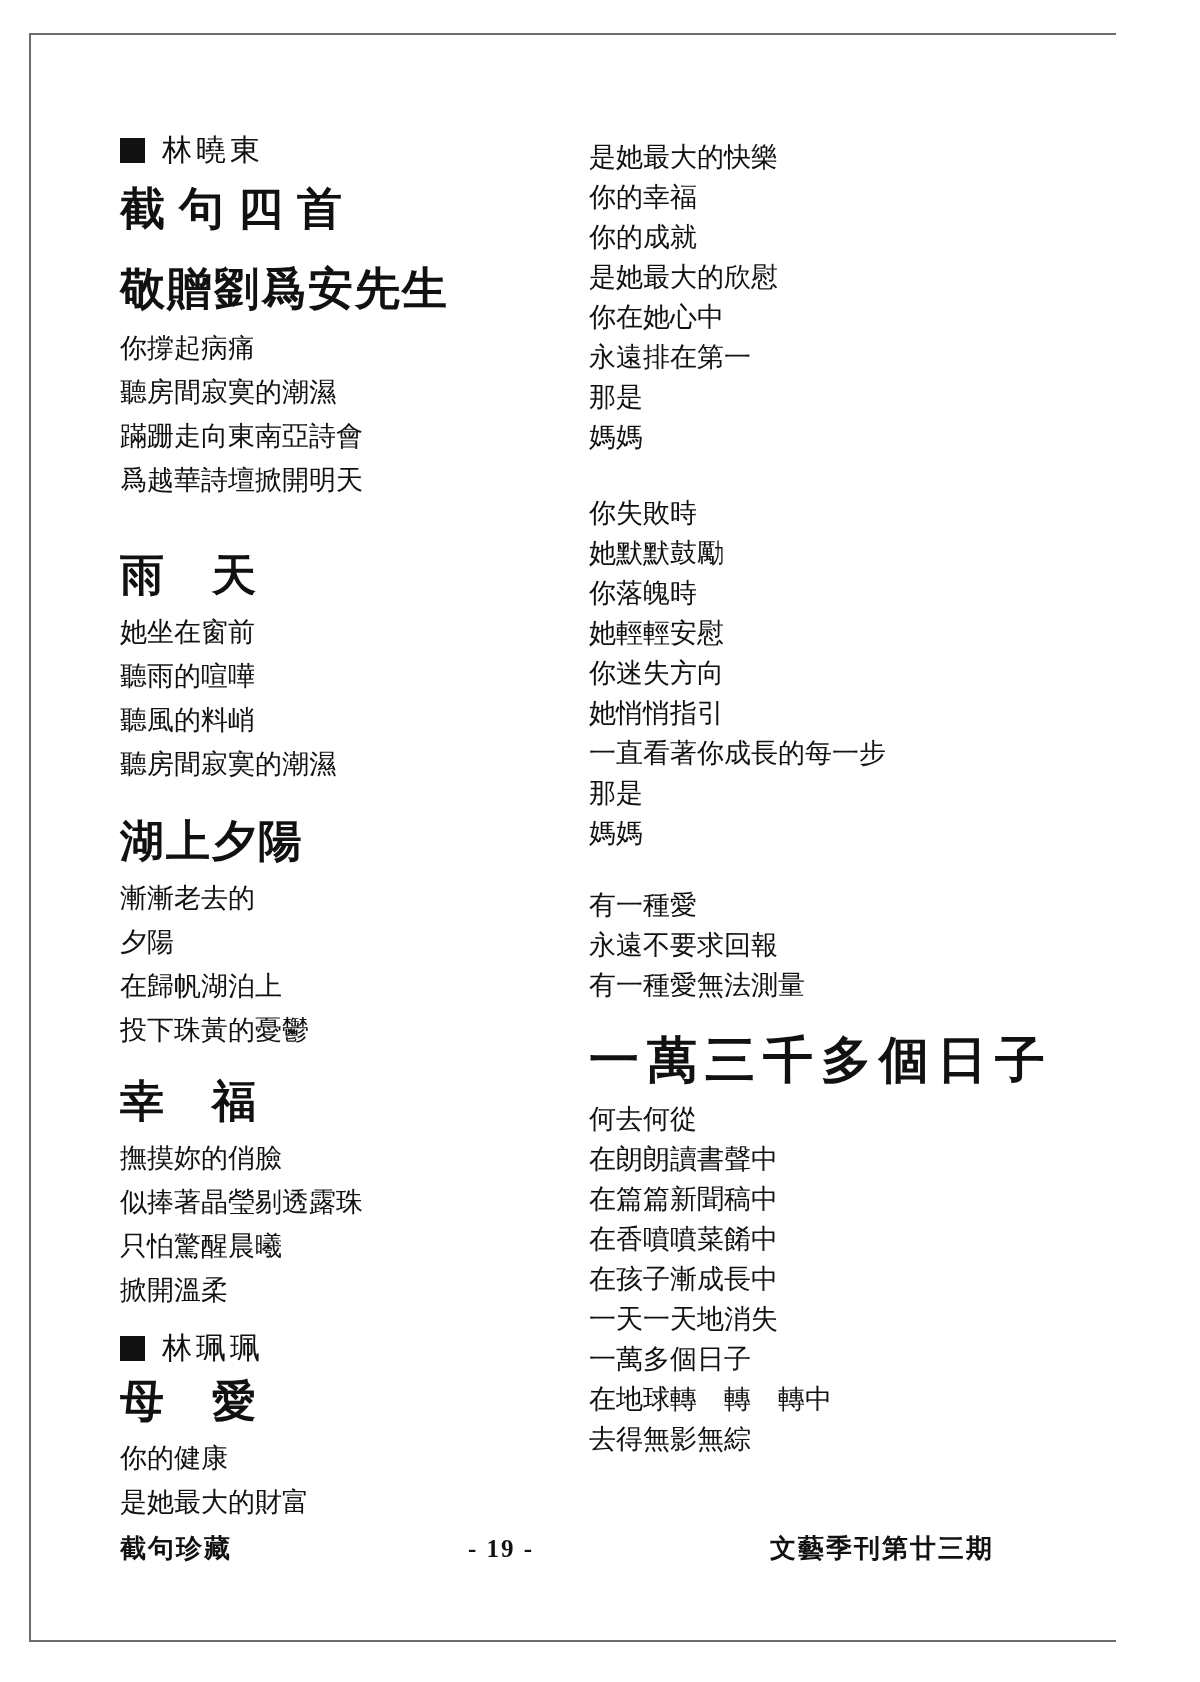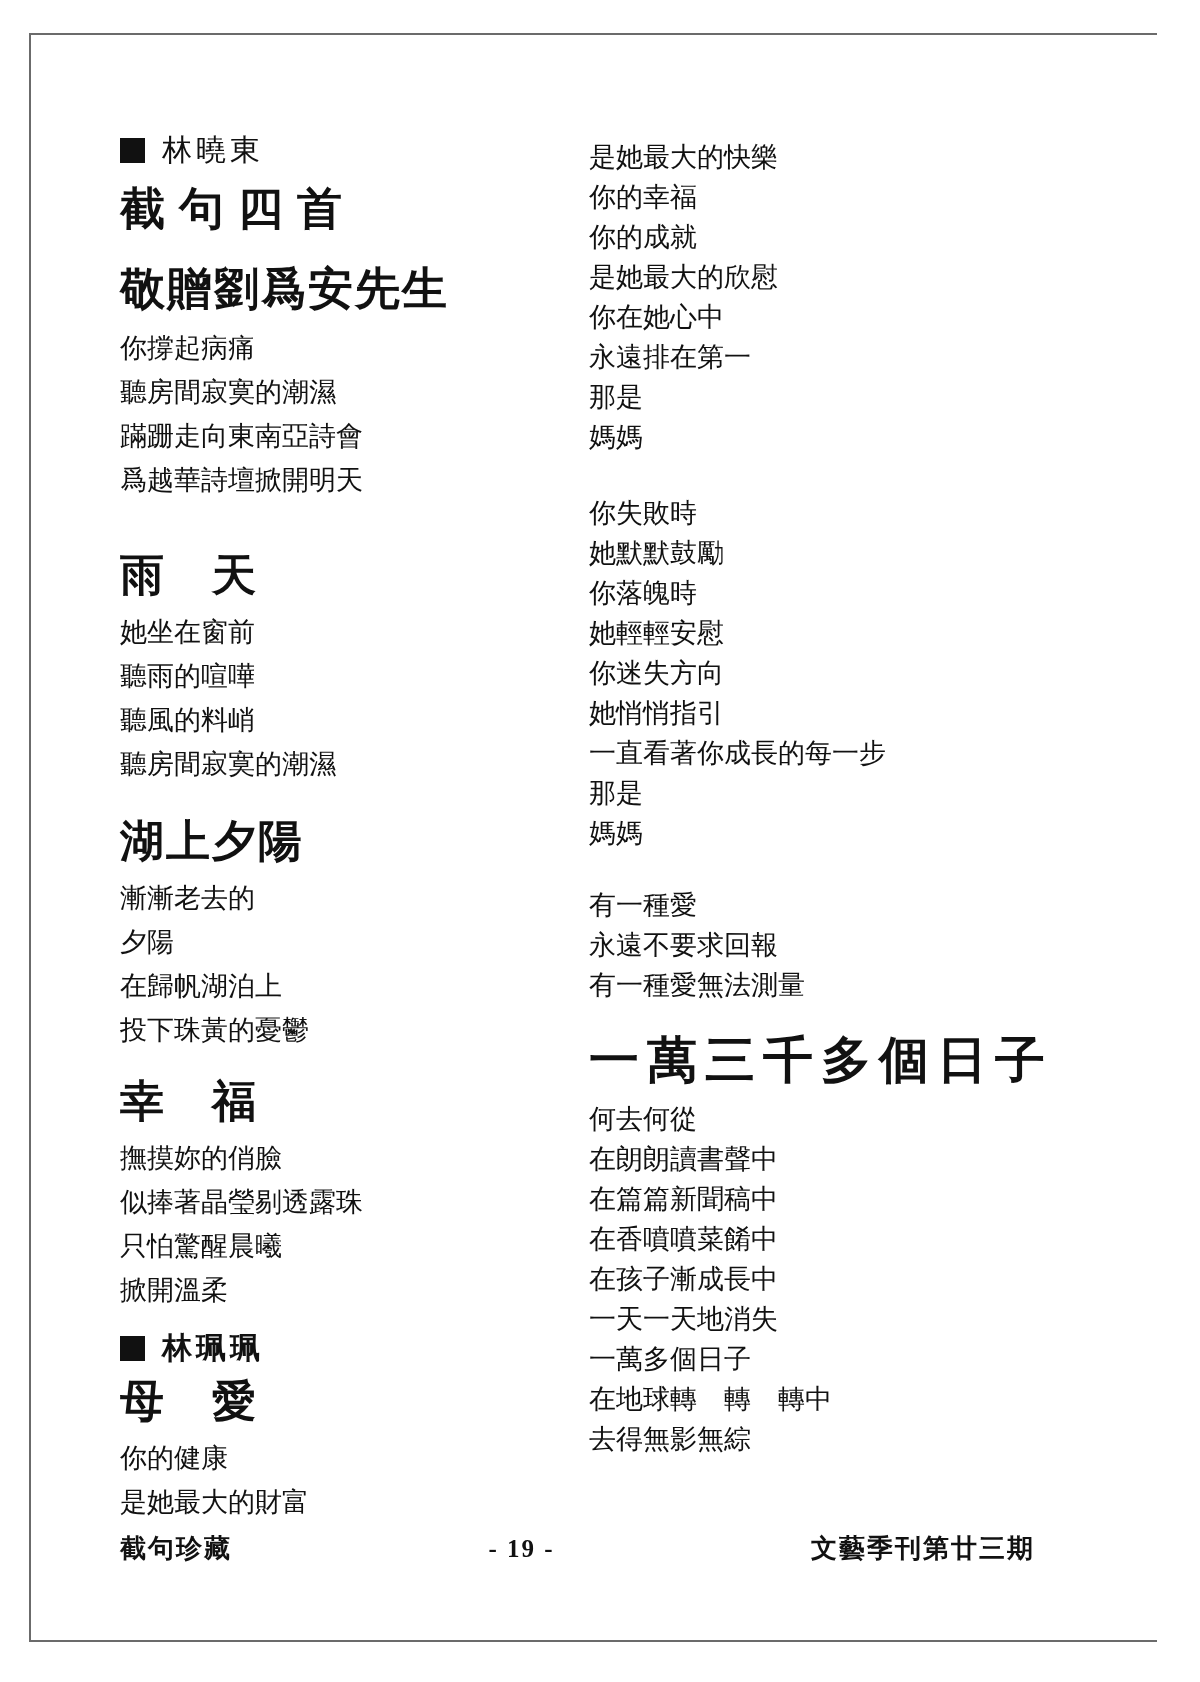--- a/index.html
+++ b/index.html
@@ -1,18 +1,18 @@
 <!DOCTYPE html>
 <html><head>
 <meta charset="utf-8">
 <style>
   html,body { margin:0; padding:0; background:#ffffff; }
   .page {
     position:relative; width:1116px; height:1682px; background:#ffffff;
-    color:#111111; font-family:"Liberation Serif", serif; overflow:hidden;padding-left:41px;
+    color:#111111; font-family:"Liberation Serif", serif; overflow:hidden;
   }
   .frame {
     position:absolute; left:29px; top:33px; width:1138px; height:1609px;
     border:2px solid #6b6b6b; box-sizing:border-box; background:#ffffff;
   }
   .col { position:absolute; }
   .col-left  { left:120px; top:132px; width:462px; }
   .col-right { left:589px; top:137px; width:505px; }
 
   .line { font-size:27px; line-height:44px; white-space:nowrap; }
@@ -26,21 +26,21 @@
   .ded-title    { margin-top:26px; font-size:45px; line-height:54px; font-weight:bold; letter-spacing:2px; white-space:nowrap; }
   .sec-title    { font-size:44px; line-height:52px; font-weight:bold; letter-spacing:2px; white-space:nowrap; }
 
   .ded-lines   { margin-top:10px; }
   .t-rain      { margin-top:48px; }
   .rain-lines  { margin-top:8px; }
   .t-lake      { margin-top:30px; }
   .lake-lines  { margin-top:8px; }
   .t-happy     { margin-top:24px; }
   .happy-lines { margin-top:8px; }
-  .author-2    { margin-top:18px;font-weight:bold; }
+  .author-2    { margin-top:18px; }
   .t-mother    { margin-top:10px; }
   .mother-left { margin-top:8px; }
 
   .stanza2 { margin-top:36px; }
   .stanza3 { margin-top:32px; }
   .t-days  { margin-top:26px; font-size:50px; line-height:58px; font-weight:bold; letter-spacing:8px; white-space:nowrap; }
   .days-lines { margin-top:10px; }
 
   .footer {
     position:absolute; left:120px; right:122px; top:1531px;

